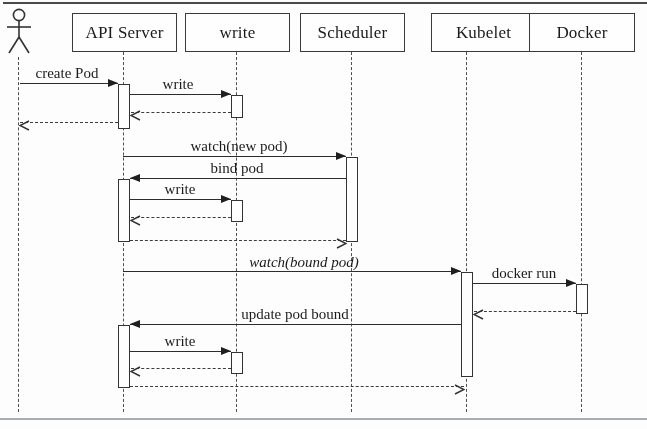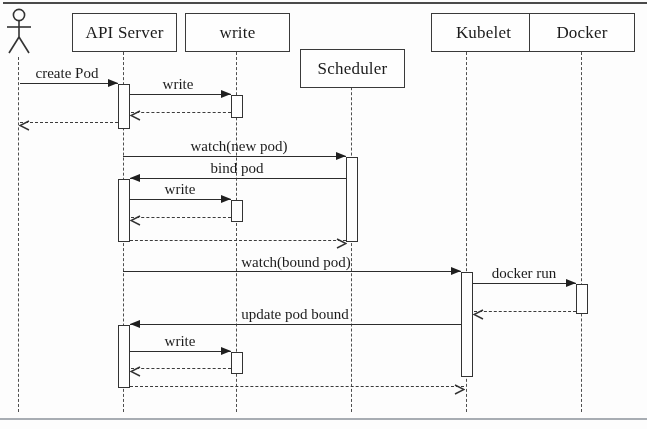--- a/index.html
+++ b/index.html
@@ -50,21 +50,21 @@
       <div class="lifeline" style="left: 18px; top: 57px; height: 355px;"></div>
       <div class="lifeline" style="left: 123px; top: 52px; height: 360px;"></div>
       <div class="pbox" style="left: 72px; width: 105px;">
         <div class="plabel">API Server</div>
       </div>
       <div class="lifeline" style="left: 236px; top: 52px; height: 360px;"></div>
       <div class="pbox" style="left: 185px; width: 105px;">
         <div class="plabel">write</div>
       </div>
       <div class="lifeline" style="left: 351px; top: 52px; height: 360px;"></div>
-      <div class="pbox" style="left: 300px; width: 105px; margin-top: 36px;">
+      <div class="pbox" style="left: 300px; width: 105px;">
         <div class="plabel">Scheduler</div>
       </div>
       <div class="lifeline" style="left: 466px; top: 52px; height: 360px;"></div>
       <div class="pbox" style="left: 431px; width: 105px;">
         <div class="plabel">Kubelet</div>
       </div>
       <div class="lifeline" style="left: 581px; top: 52px; height: 360px;"></div>
       <div class="pbox" style="left: 529px; width: 106px;">
         <div class="plabel">Docker</div>
       </div>
@@ -103,21 +103,21 @@
       <div class="mline dashed" style="left: 131px; top: 217px; width: 100px;"></div>
       <div class="ah-open" style="left: 130px; top: 212px;"><svg width="11" height="11" viewBox="0 0 11 11">
           <path d="M10 1 L1 5.5 L10 10" fill="none" stroke="#333" stroke-width="1.4"></path>
         </svg></div>
       <div class="mline dashed" style="left: 130px; top: 240px; width: 216px;"></div>
       <div class="ah-open" style="left: 336px; top: 235px;"><svg width="11" height="11" viewBox="0 0 11 11">
           <path d="M1 1 L10 5.5 L1 10" fill="none" stroke="#333" stroke-width="1.4"></path>
         </svg></div>
       <div class="mline solid" style="left: 123px; top: 271px; width: 338px;"></div>
       <div class="ah-filled right" style="left: 451px; top: 267px;"></div>
-      <div class="mlabel" style="left: 296px; top: 254px;">watch(bound pod)</div>
+      <div class="mlabel" style="left: 304px; top: 254px; font-style: italic;">watch(bound pod)</div>
       <div class="mline solid" style="left: 473px; top: 283px; width: 103px;"></div>
       <div class="ah-filled right" style="left: 566px; top: 279px;"></div>
       <div class="mlabel" style="left: 524px; top: 265px;">docker run</div>
       <div class="mline dashed" style="left: 474px; top: 311px; width: 102px;"></div>
       <div class="ah-open" style="left: 473px; top: 306px;"><svg width="11" height="11" viewBox="0 0 11 11">
           <path d="M10 1 L1 5.5 L10 10" fill="none" stroke="#333" stroke-width="1.4"></path>
         </svg></div>
       <div class="mline solid" style="left: 130px; top: 324px; width: 331px;"></div>
       <div class="ah-filled left" style="left: 130px; top: 320px;"></div>
       <div class="mlabel" style="left: 295px; top: 306px;">update pod bound</div>

